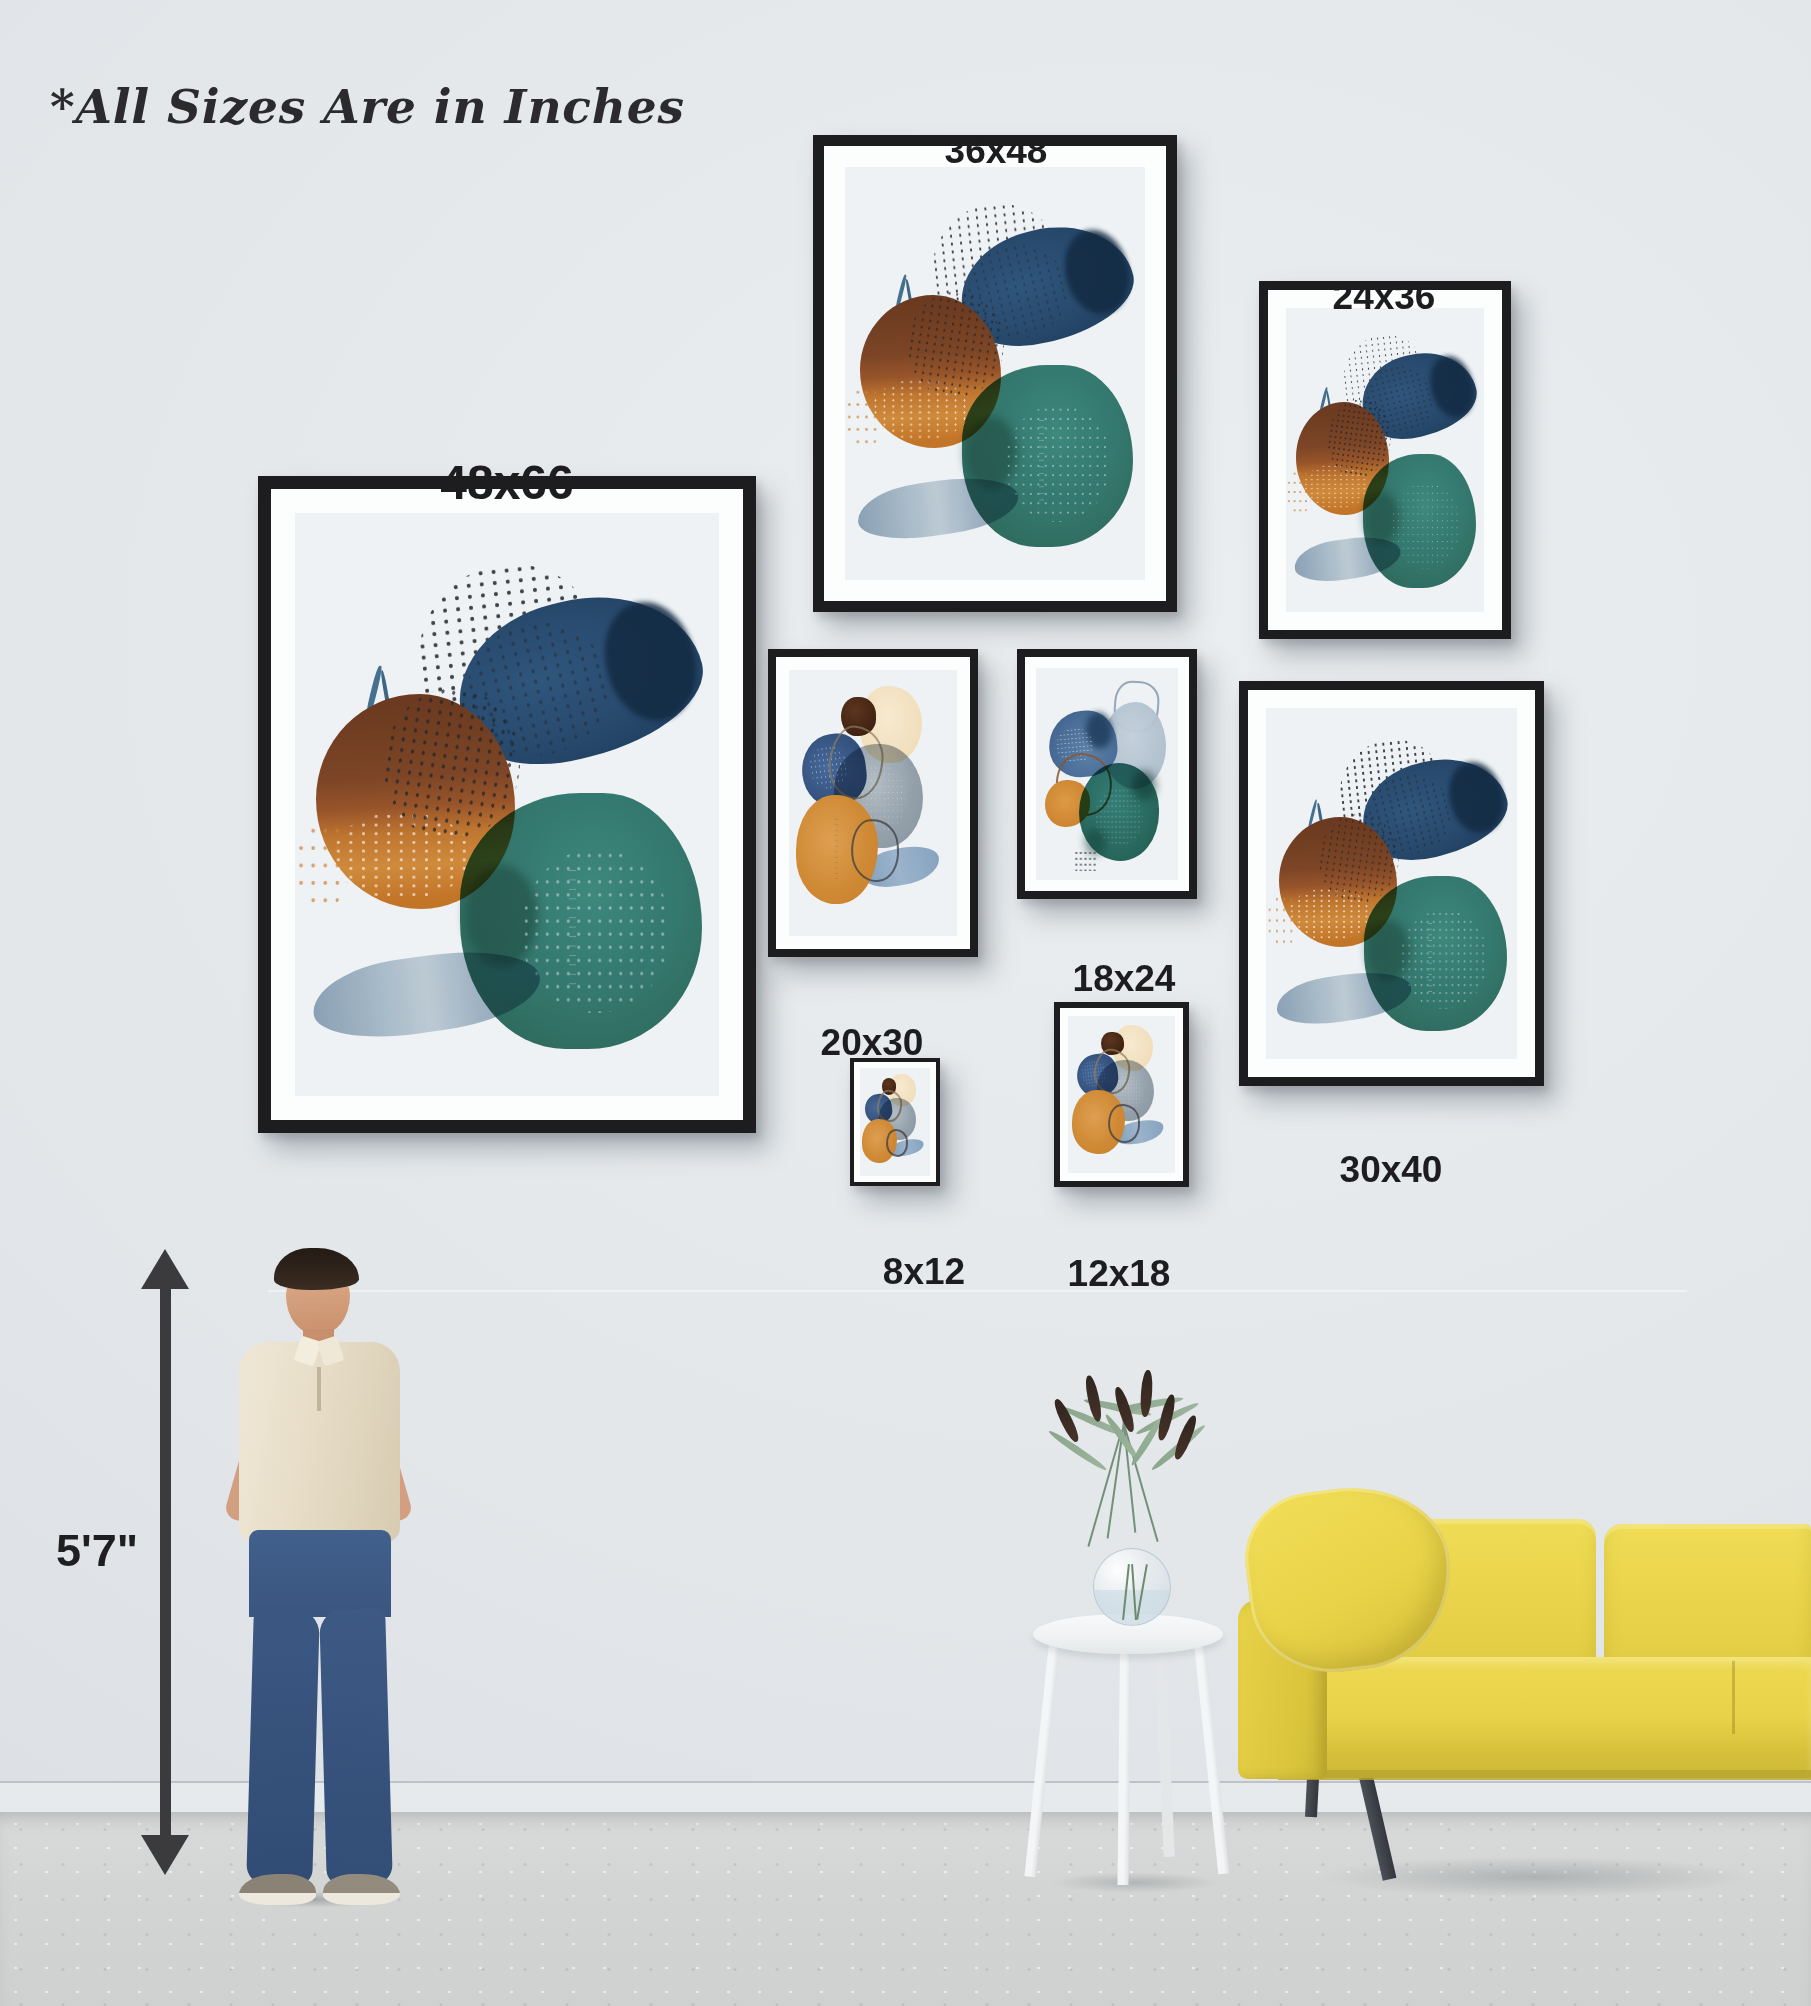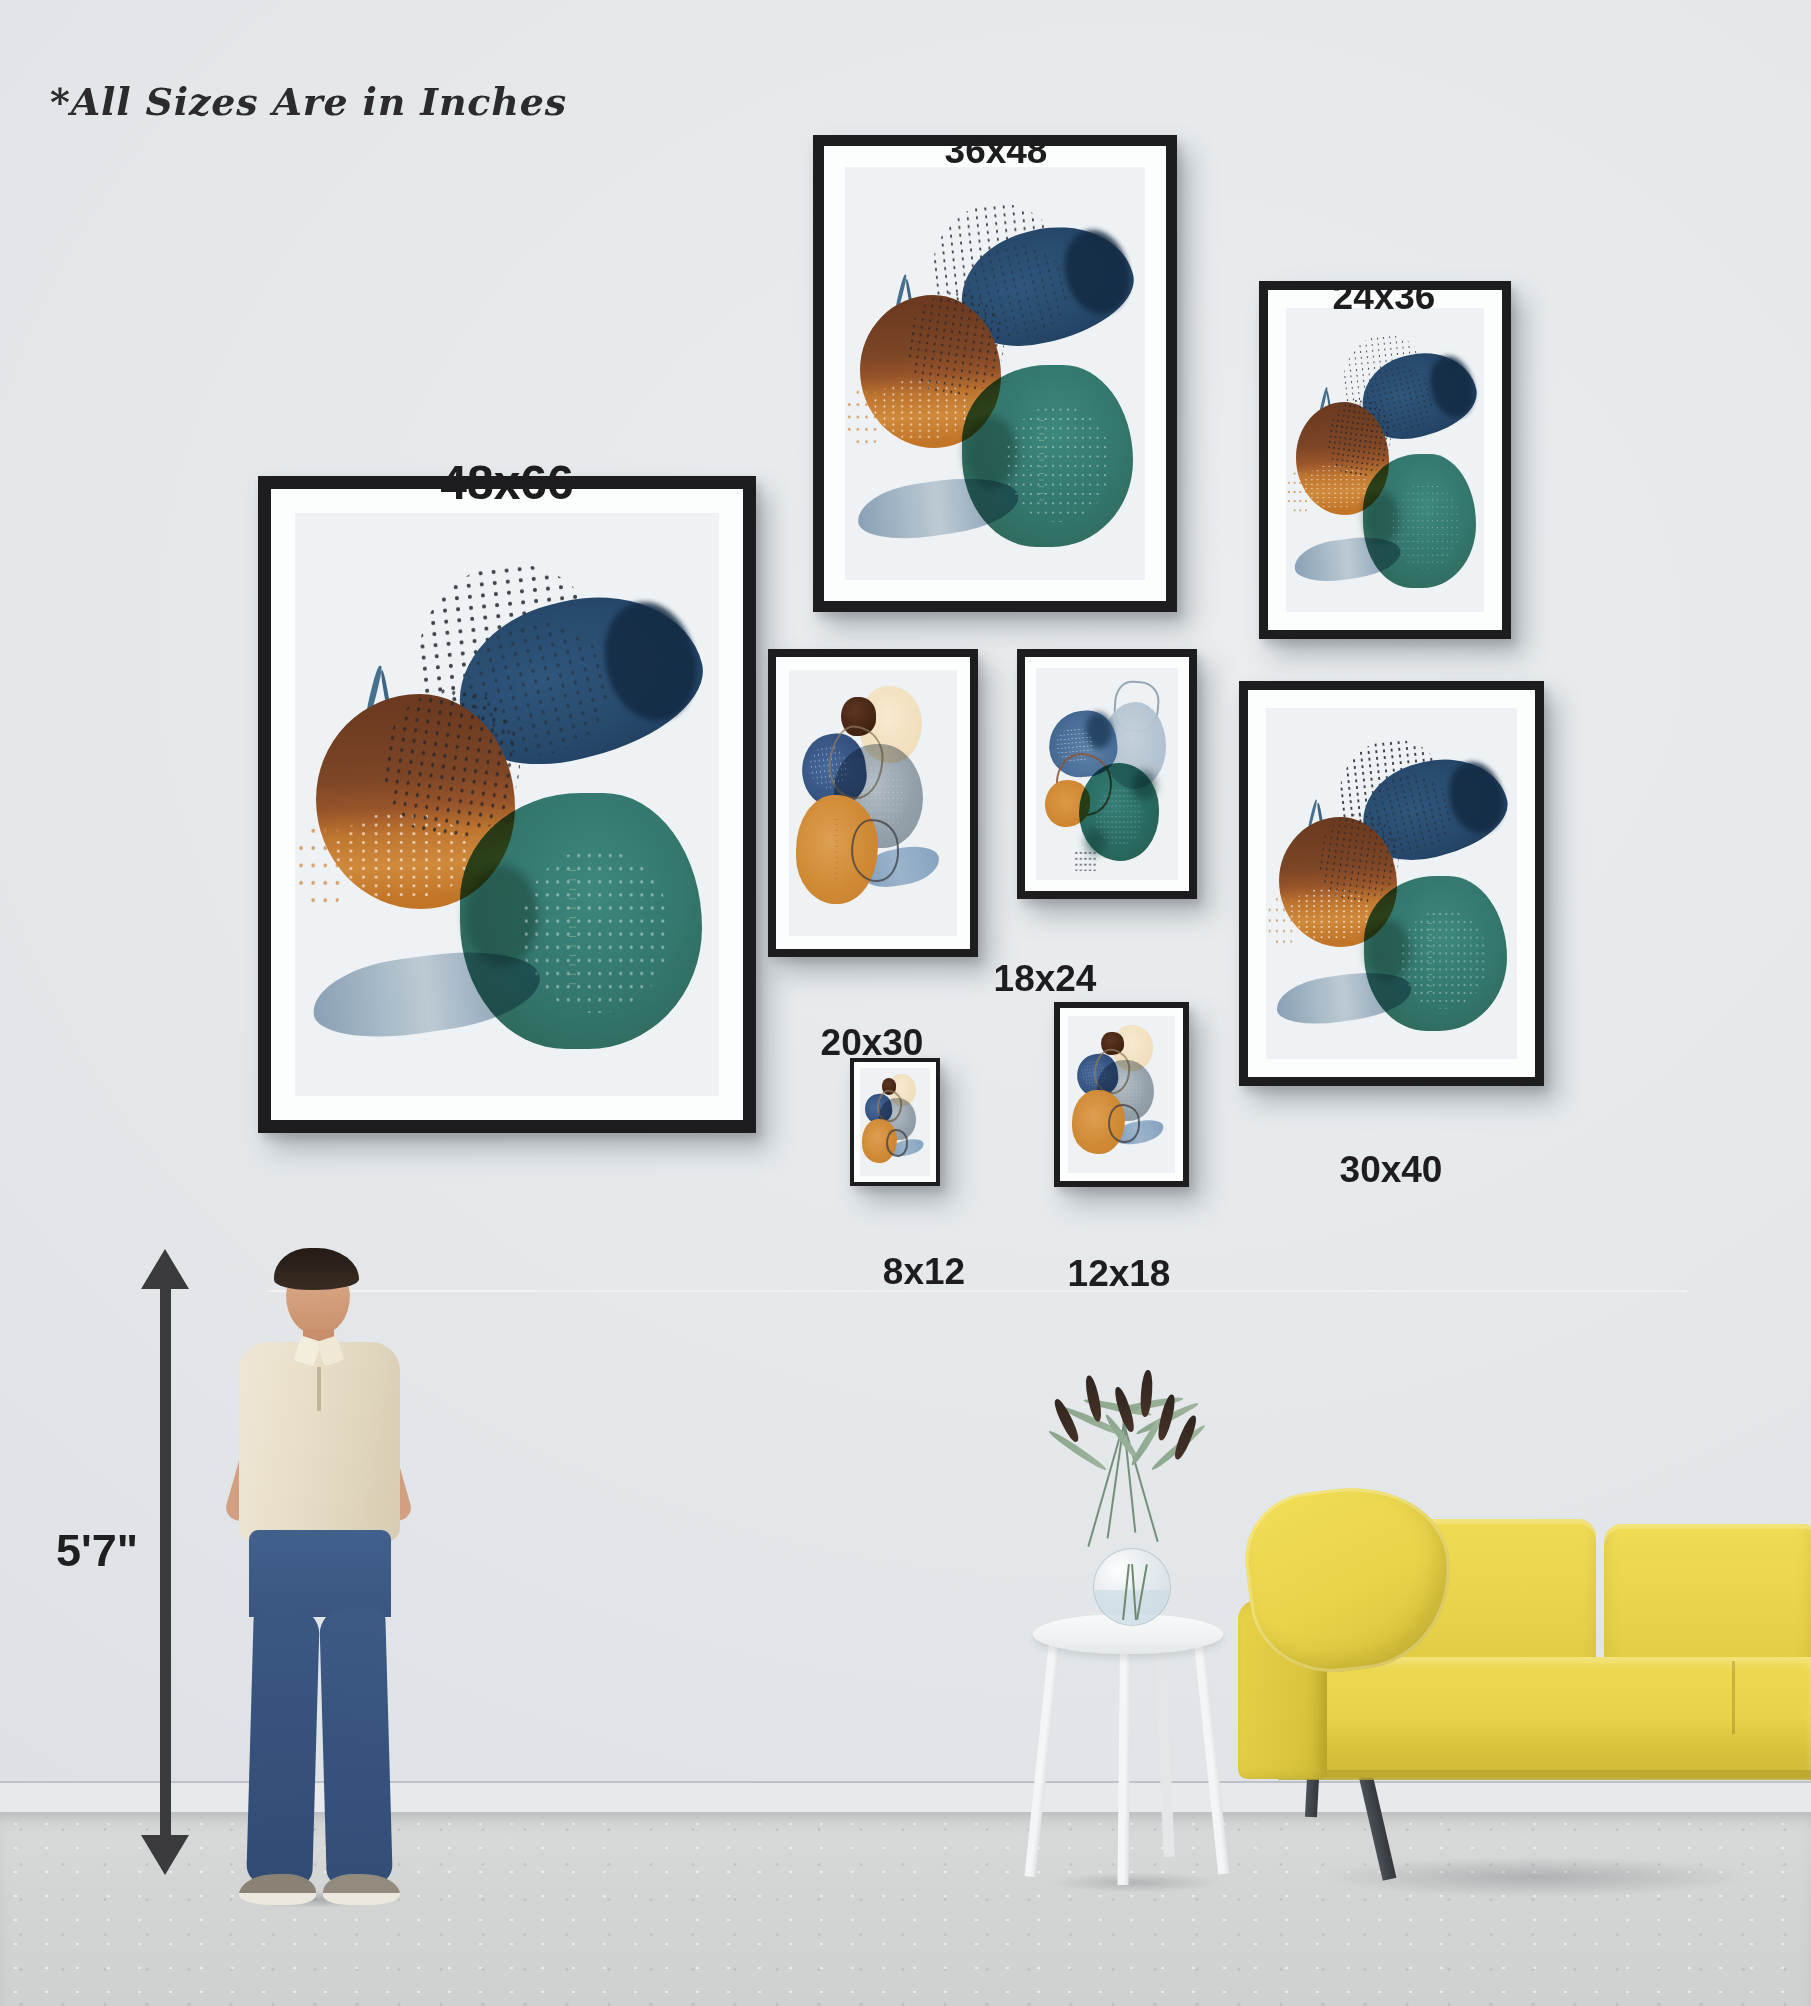--- a/index.html
+++ b/index.html
@@ -12,38 +12,38 @@
              background:#e7eaec;border-top:2.4px solid rgba(140,147,153,.45);}
   .floor{position:absolute;left:0;top:1812px;width:100%;height:194px;
          background:
            radial-gradient(rgba(255,255,255,.55) 1.2px, transparent 2px),
            radial-gradient(rgba(110,116,120,.18) 1.2px, transparent 2px),
            linear-gradient(180deg,#d9dbda 0%,#d3d5d4 40%,#cfd1d0 100%);
          background-size:31px 24px, 42px 35px, 100% 100%;
          box-shadow:inset 0 13px 18px -9.7px rgba(95,100,106,.35);}
   
   .note{position:absolute;left:50px;top:79px;font-family:"DejaVu Serif","Liberation Serif",serif;
-        font-style:italic;font-weight:600;font-size:38px;color:#2b2b2e;letter-spacing:0.8px;}
+        font-style:italic;font-weight:600;font-size:47px;color:#2b2b2e;letter-spacing:0.8px;}
   .size-label{position:absolute;transform:translateX(-50%);font-weight:bold;color:#1d1d1f;
               font-size:37px;letter-spacing:0;white-space:nowrap;margin-top:45px;}
   .size-label.big{font-size:48px;}
   
   .frame{position:absolute;background:#fcfdfd;border:9.7px solid #1d1d1f;box-sizing:border-box;
          box-shadow:13px 16px 24px rgba(70,76,86,.35), 4px 5.6px 8px rgba(70,76,86,.20);}
   .art{position:relative;width:100%;height:100%;overflow:hidden;background:#eef2f4;}
   .f0{left:258px;top:476px;width:498px;height:657px;border-width:13px;padding:24px;}
   .f1{left:813px;top:135px;width:364px;height:477px;border-width:11.3px;padding:21px;}
   .f2{left:1259px;top:281px;width:252px;height:358px;border-width:9.7px;padding:18px;}
   .f3{left:768px;top:649px;width:210px;height:308px;border-width:8px;padding:13px;}
   .f4{left:1017px;top:649px;width:180px;height:250px;border-width:8px;padding:11.3px;}
   .f5{left:1239px;top:681px;width:305px;height:405px;border-width:9.7px;padding:18px;}
   .f6{left:850px;top:1058px;width:90px;height:128px;border-width:4.8px;padding:5.6px;}
   .f7{left:1054px;top:1002px;width:135px;height:185px;border-width:6.4px;padding:8px;}
   .l0{left:507px;top:410px;} .l1{left:996px;top:85px;} .l2{left:1384px;top:231px;}
-  .l3{left:872px;top:977px;} .l4{left:1045px;top:913px;} .l5{left:1391px;top:1104px;}
+  .l3{left:872px;top:977px;} .l4{left:1124px;top:913px;} .l5{left:1391px;top:1104px;}
   .l6{left:924px;top:1206px;} .l7{left:1119px;top:1208px;}
   
   .aa,.ab,.ac{position:absolute;}
   .dotgrid{background-image:radial-gradient(ellipse 30% 42% at 50% 50%, #23252b 42%, transparent 52%);
            background-size:7% 5.8%;}
   .spk-w{background-image:radial-gradient(circle, rgba(255,255,255,.9) 16%, transparent 22%);
          background-size:9% 10%;}
   
   .aa.dots1{left:29%;top:9%;width:44%;height:33%;border-radius:50% 48% 52% 50%/52% 50% 48% 50%;
             transform:rotate(-6deg);opacity:.85;}

